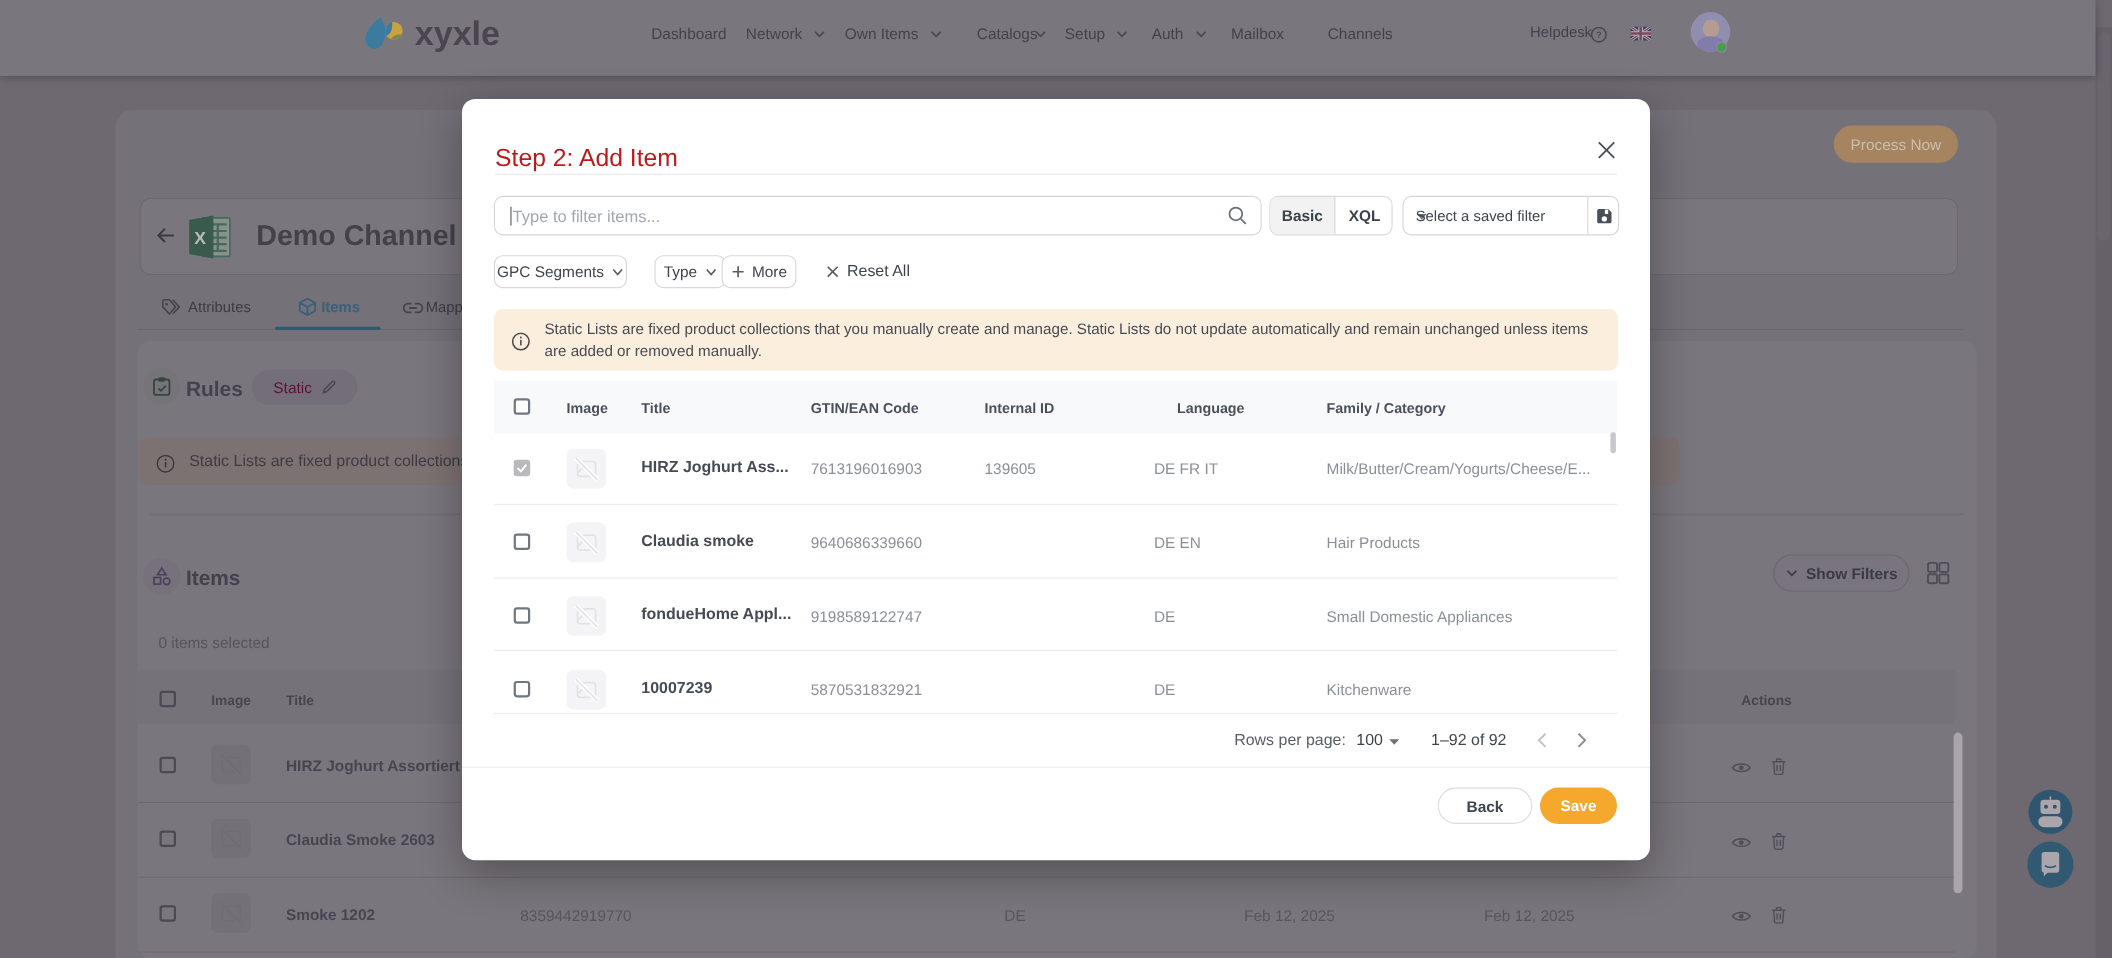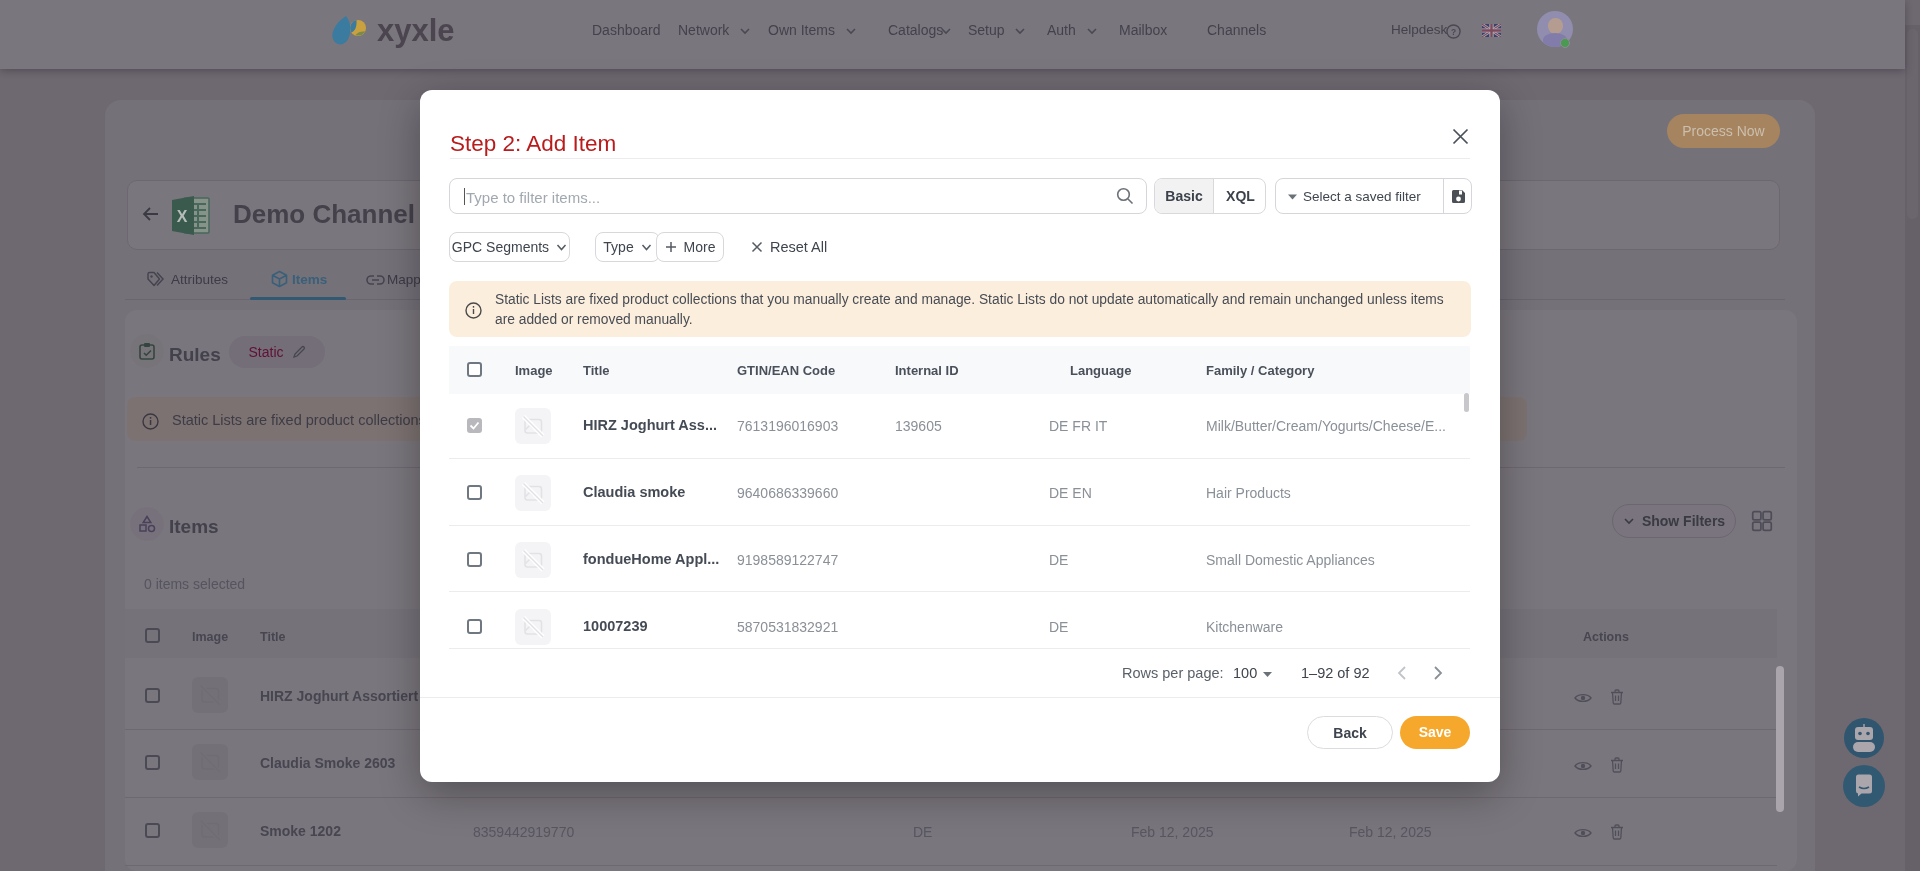--- a/index.html
+++ b/index.html
@@ -269,21 +269,21 @@
 
     <div class="inp" style="left:734px; top:88px; width:112px; height:36px; border-color:#d9d9dc; overflow:hidden;">
       <div class="abs" style="left:0; top:0; width:59px; height:36px; background:#f2f2f3; border-right:1px solid #d9d9dc; font-size:14px; font-weight:bold; color:#3c424b; text-align:center; line-height:35px;">Basic</div>
       <div class="abs" style="left:59px; top:0; width:53px; height:36px; font-size:14px; font-weight:bold; color:#3c424b; text-align:center; line-height:35px;">XQL</div>
     </div>
 
     <div class="inp" style="left:855px; top:88px; width:197px; height:36px;">
       <svg class="abs" style="left:11px; top:14px;" width="11" height="8" viewBox="0 0 11 8">
           <path d="M1 1.5 L5.5 6.5 L10 1.5 Z" fill="#6b7178"></path>
         </svg>
-      <div class="abs" style="left:27px; top:10px; font-size:13.5px; color:#3f454e;">Select a saved filter</div>
+      <div class="abs" style="left:11px; top:10px; font-size:13.5px; color:#3f454e;">Select a saved filter</div>
       <div class="abs" style="left:167px; top:0; width:1px; height:34px; background:#d6d6da;"></div>
       <svg class="abs" style="left:175px; top:10px;" width="15" height="15" viewBox="0 0 15 15">
           <path d="M1 2.5 a1.5 1.5 0 0 1 1.5-1.5 H11 L14 4 V12.5 a1.5 1.5 0 0 1 -1.5 1.5 H2.5 A1.5 1.5 0 0 1 1 12.5 Z" fill="#4a5056"></path>
           <rect x="8" y="1.5" width="3" height="4" fill="#fff"></rect>
           <circle cx="7.5" cy="10" r="2.4" fill="#fff"></circle>
         </svg>
     </div>
 
     <div class="chip" style="left:29px; width:121px;">GPC Segments <svg width="11" height="7" viewBox="0 0 11 7">
           <path d="M1.5 1 L5.5 5.5 L9.5 1" stroke="#555b63" stroke-width="1.5" fill="none"></path>

